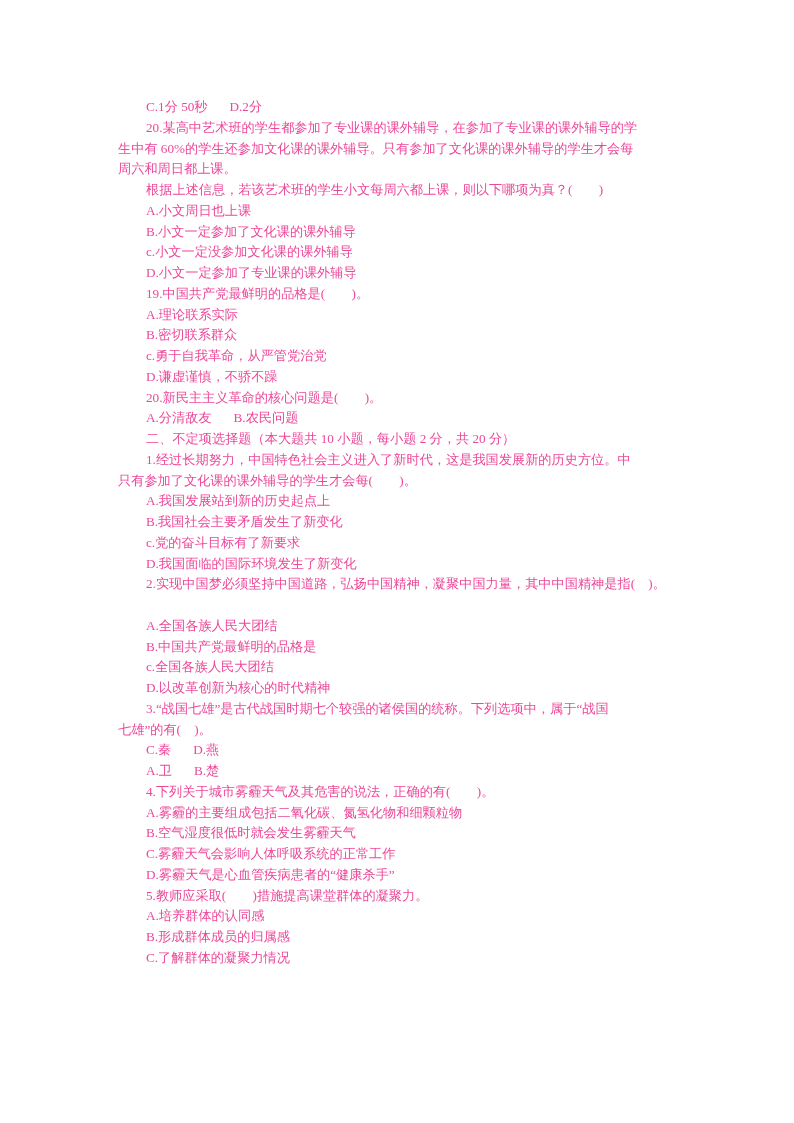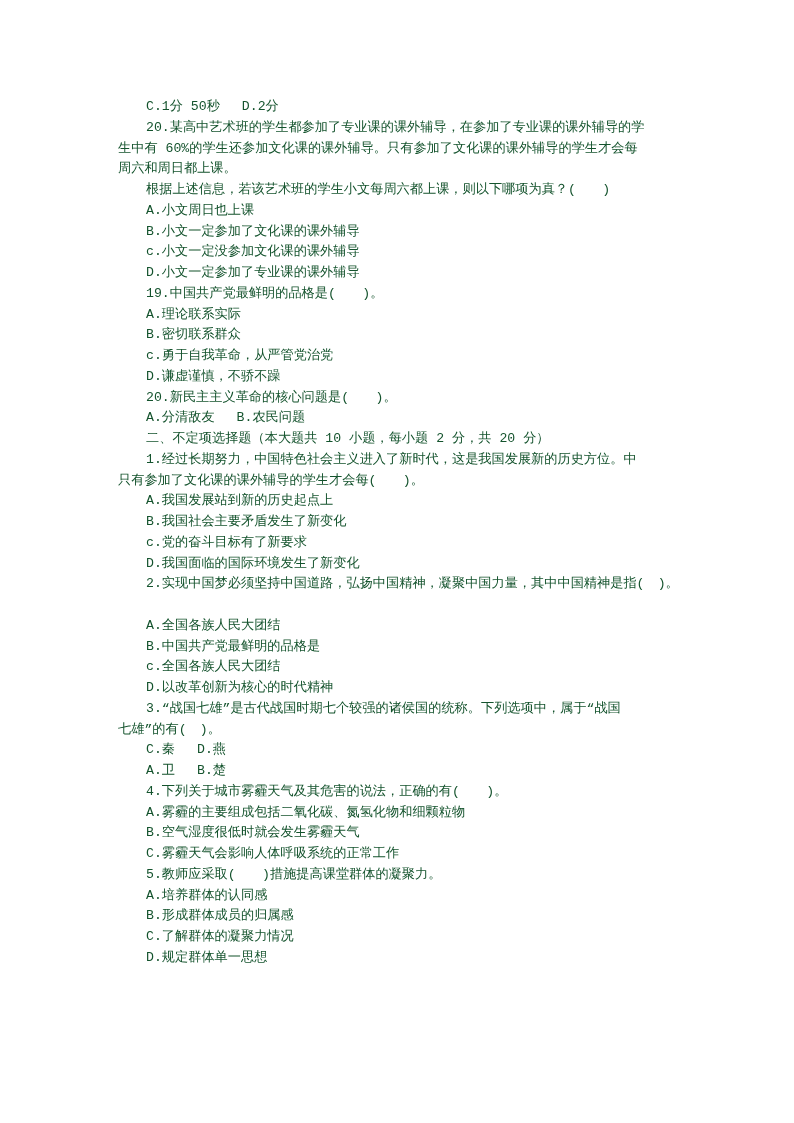--- a/index.html
+++ b/index.html
@@ -2,24 +2,24 @@
 <html><head>
   <meta charset="utf-8">
   <style>
     html, body { margin: 0; padding: 0; background: #ffffff; }
     body { width: 794px; height: 1123px; position: relative; overflow: hidden; }
     .page {
       position: absolute;
       left: 118px;
       top: 97px;
       width: 560px;
-      font-family: Liberation Mono, monospace;
+      font-family: Liberation Serif, serif;
       font-size: 13.2px;
       line-height: 20.75px;
-      color: #14532d;
+      color: #ec4899;
     }
     .line { white-space: nowrap; }
     .indent { padding-left: 28px; }
     .gap { margin-left: 22px; }
     .blank { height: 20.75px; }
   </style>
 </head>
 <body>
 
 <div class="page">
@@ -83,23 +83,23 @@
     <div class="line indent">
       <span>A.卫</span><span class="gap">B.楚</span>
     </div>
   </div>
 
   <div>
     <div class="line indent">4.下列关于城市雾霾天气及其危害的说法，正确的有(　　)。</div>
     <div class="line indent">A.雾霾的主要组成包括二氧化碳、氮氢化物和细颗粒物</div>
     <div class="line indent">B.空气湿度很低时就会发生雾霾天气</div>
     <div class="line indent">C.雾霾天气会影响人体呼吸系统的正常工作</div>
+    <div class="line indent">D.雾霾天气是心血管疾病患者的“健康杀手”</div>
   </div>
 
   <div>
     <div class="line indent">5.教师应采取(　　)措施提高课堂群体的凝聚力。</div>
     <div class="line indent">A.培养群体的认同感</div>
     <div class="line indent">B.形成群体成员的归属感</div>
     <div class="line indent">C.了解群体的凝聚力情况</div>
-    <div class="line indent">D.规定群体单一思想</div>
   </div>
 
 </div>
 
 </body></html>

